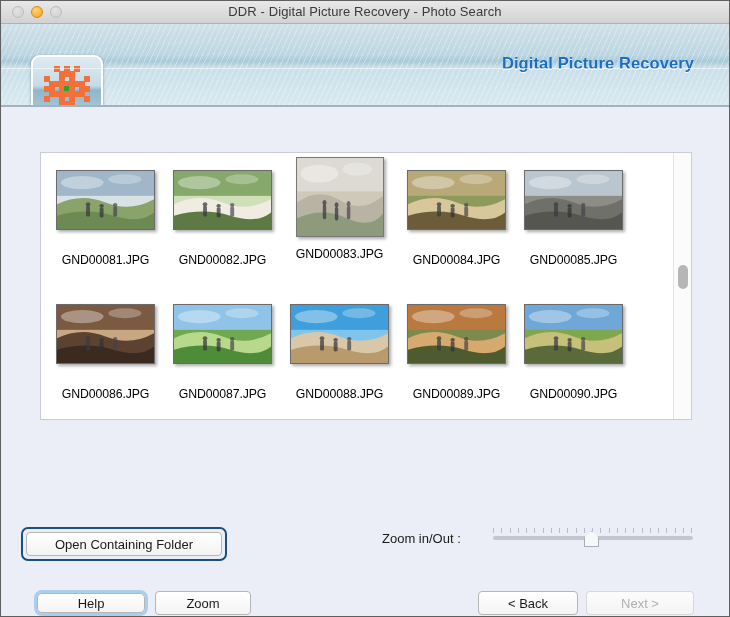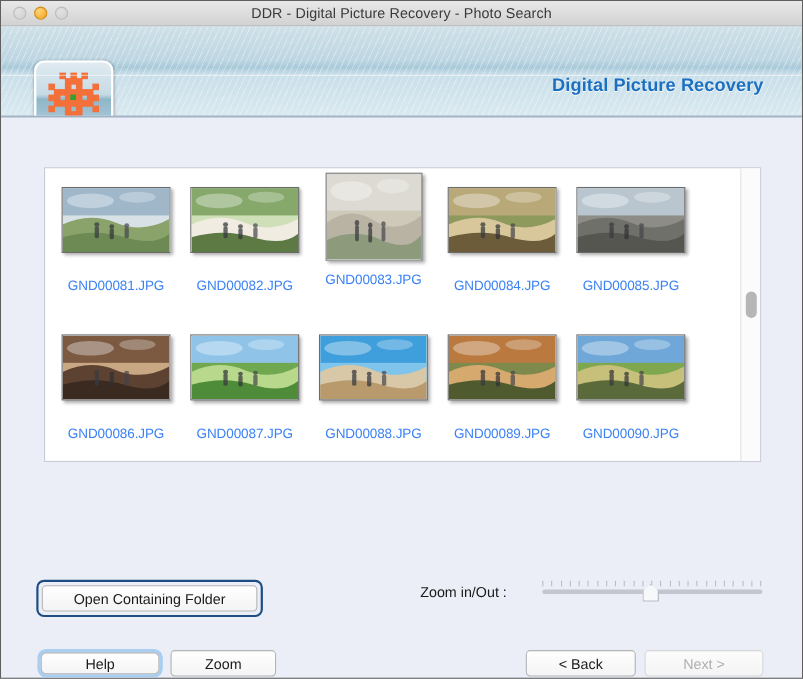--- a/index.html
+++ b/index.html
@@ -88,21 +88,21 @@
   .contactlabel{font-size:13.5px;color:#1b1b1b;letter-spacing:.1px;}
 
   .ddrwrap{position:absolute;right:16px;top:26px;text-align:center;width:230px;}
   .ddr{
     font-size:38px;font-weight:bold;letter-spacing:5px;line-height:40px;
     color:#ffffff;
     -webkit-text-stroke:2px #f4713d;
     text-shadow:0 1px 0 rgba(255,255,255,.8);
   }
   .ddrsub{
-    margin-top:19px;font-size:16.5px;font-weight:bold;color:#1b6fc0;
+    margin-top:4px;font-size:16.5px;font-weight:bold;color:#1b6fc0;
     letter-spacing:.1px;
     text-shadow:0 1px 0 rgba(255,255,255,.85);
   }
 
   
   .body{position:relative;width:100%;height:509px;background:#eceef7;}
 
   .thumbpanel{
     position:absolute;left:39px;top:45px;width:652px;height:268px;
     background:#ffffff;border:1px solid #c9ccd8;box-sizing:border-box;
@@ -119,37 +119,37 @@
     height:82px;display:flex;align-items:center;justify-content:center;
     margin-top:6px;
   }
   .shot{
     display:block;border:1px solid #6b6b6b;
     box-shadow:2px 2px 3px rgba(0,0,0,.33);
     overflow:hidden;position:relative;
   }
   .shot svg{display:block;}
   .cap{
-    margin-top:12px;font-size:12.3px;color:#3b82f6;letter-spacing:-.1px;
+    margin-top:12px;font-size:12.3px;color:#000000;letter-spacing:-.1px;
     white-space:nowrap;
   }
   .cell.selected .shot{border:1px solid #777;}
 
   .vscroll{
     position:absolute;right:0;top:0;width:18px;height:266px;
     background:#fbfbfb;border-left:1px solid #e3e3e6;box-sizing:border-box;
   }
   .vthumb{
     position:absolute;left:4px;top:112px;width:10px;height:24px;border-radius:5px;
     background:#b6b6b6;cursor:pointer;
   }
 
   
   .openfolderwrap{
-    position:absolute;left:32px;top:420px;width:206px;height:34px;
+    position:absolute;left:20px;top:420px;width:206px;height:34px;
     border:2px solid #1d4e81;border-radius:7px;box-sizing:border-box;
     padding:3px;
   }
   .openfolderbtn{
     width:100%;height:100%;border:1px solid #b7b7b7;border-radius:4px;
     background:linear-gradient(180deg,#ffffff,#f3f3f3);
     font-size:13px;color:#1a1a1a;cursor:pointer;
     display:flex;align-items:center;justify-content:center;
     font-family:"Liberation Sans",sans-serif;
   }

